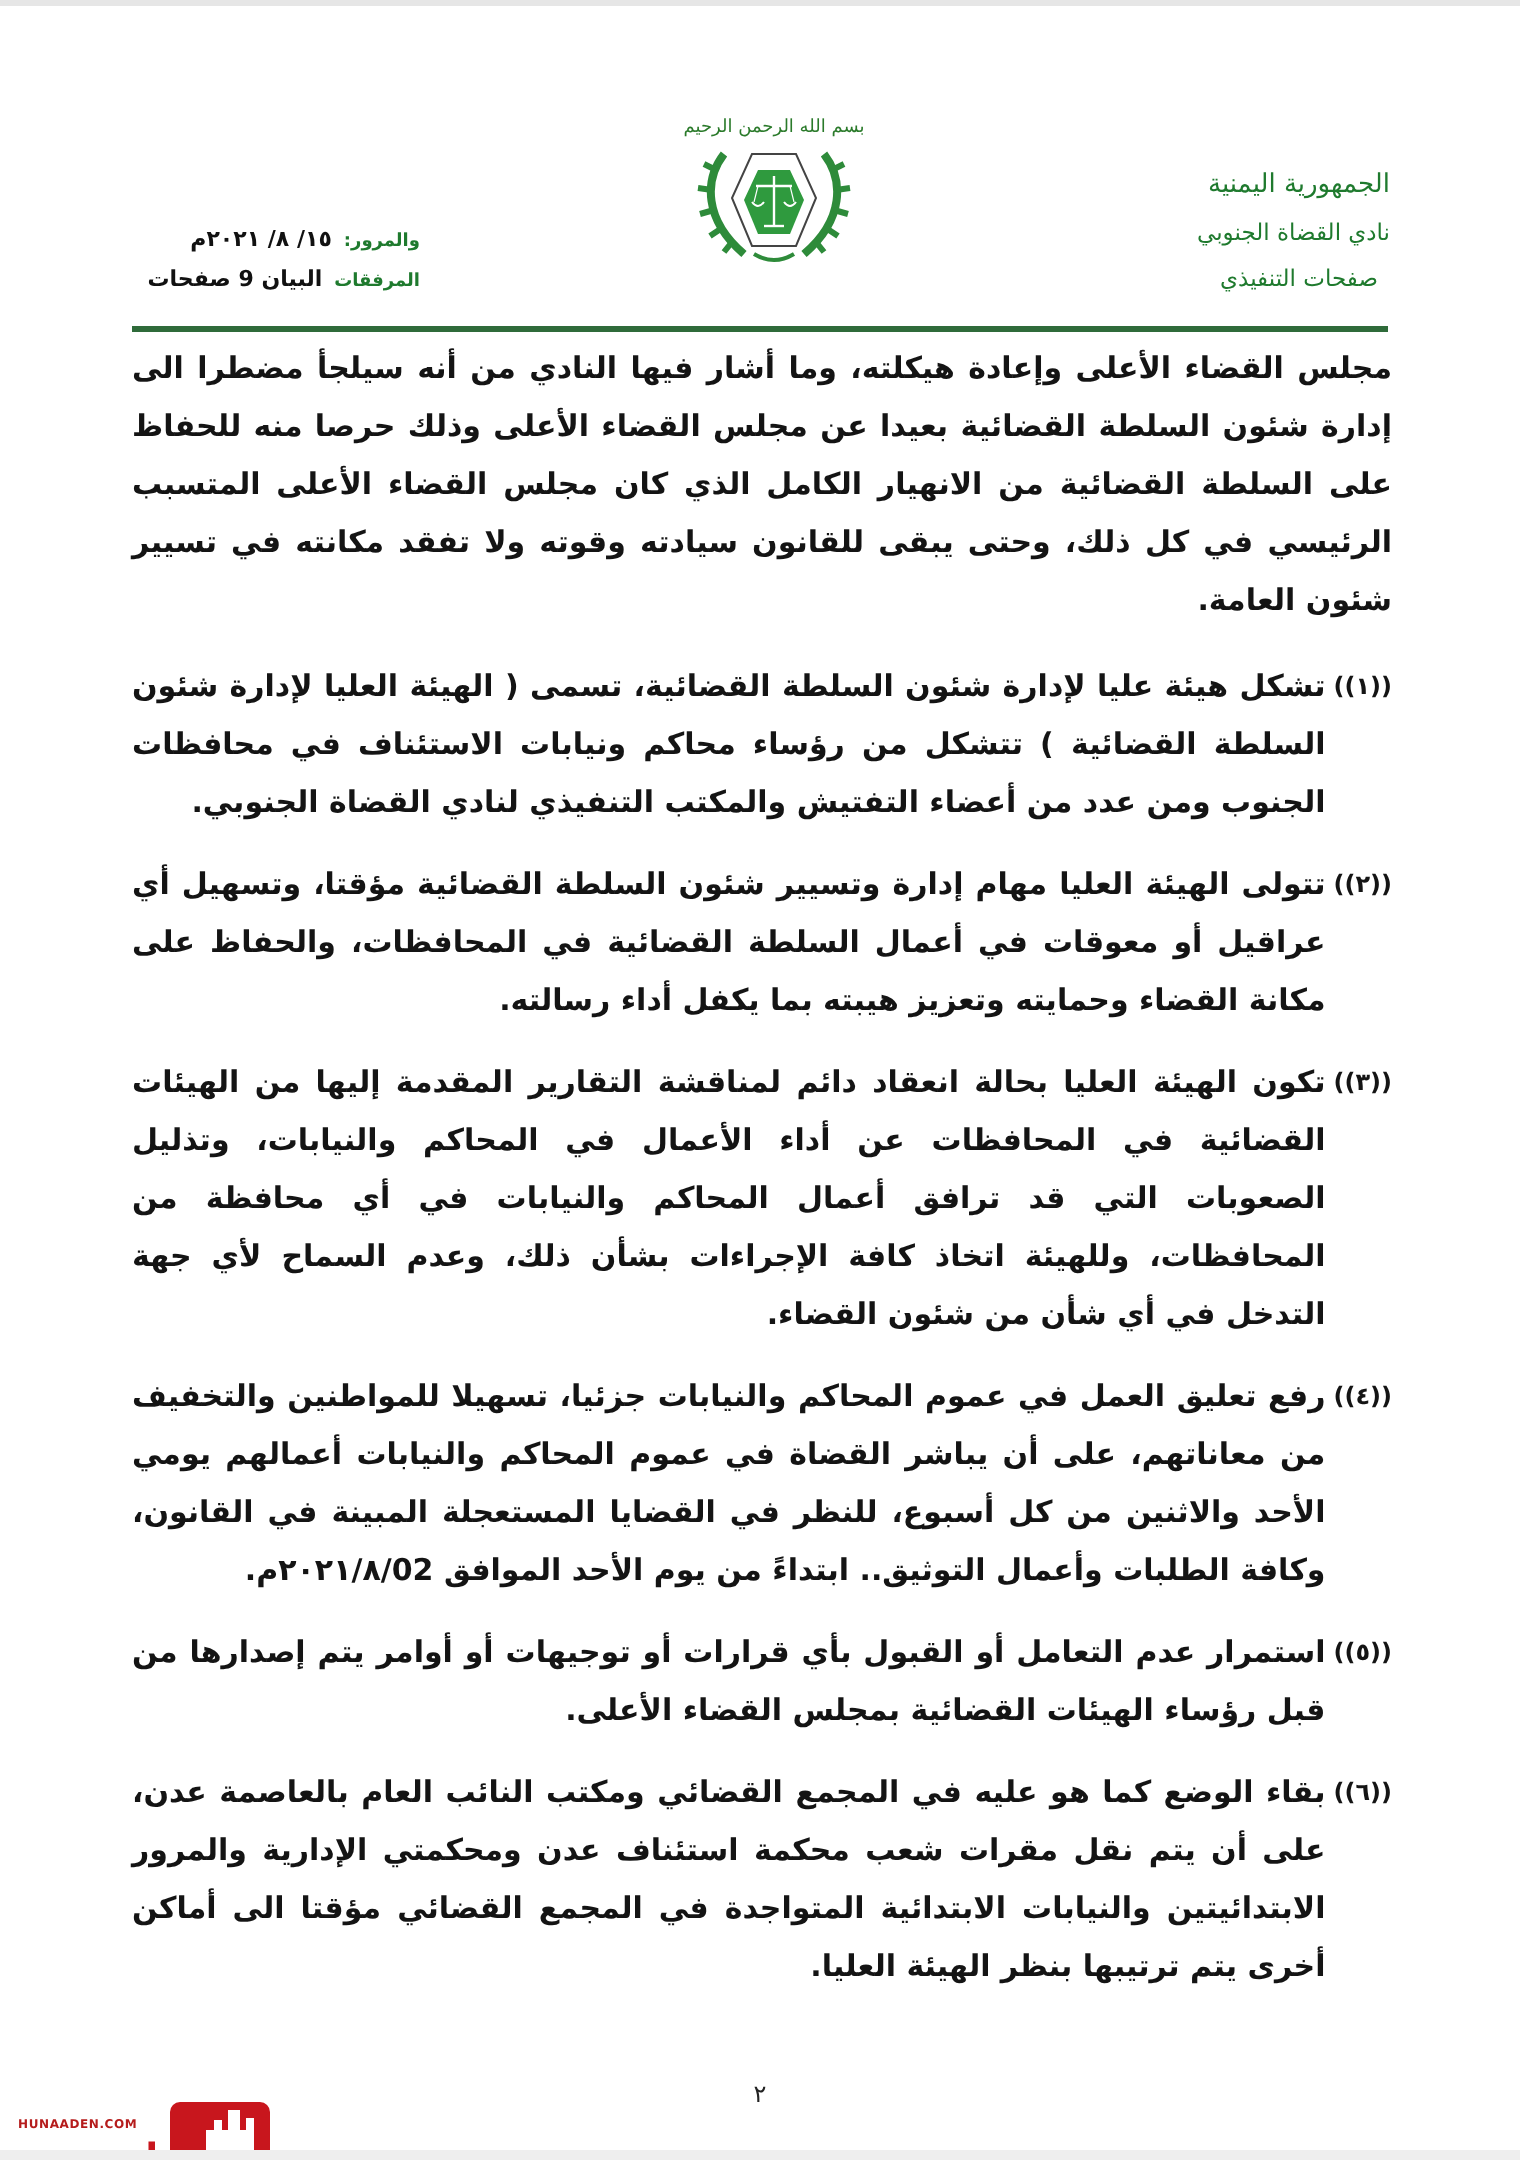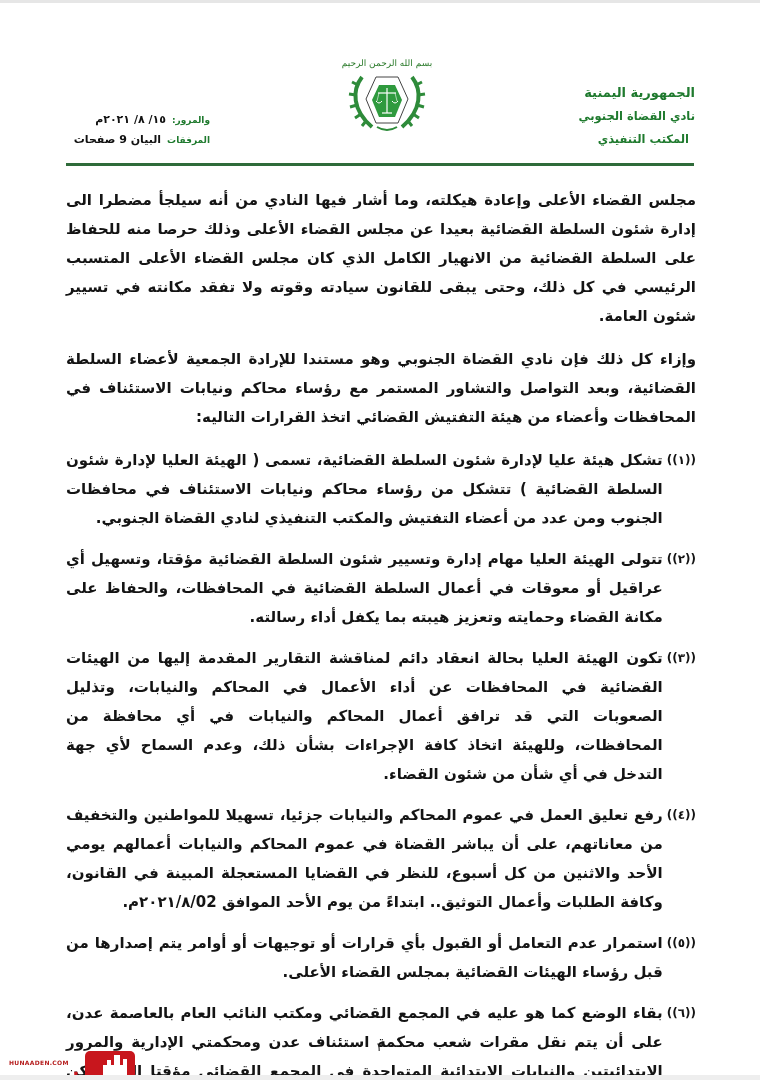--- a/index.html
+++ b/index.html
@@ -8,21 +8,21 @@
       background: #ffffff;
       font-family: "DejaVu Sans", sans-serif;
       position: relative;
     }
     .topbar { position: absolute; left: 0; top: 0; width: 760px; height: 3px; background: #e6e6e6; }
     .bottombar { position: absolute; left: 0; bottom: 0; width: 760px; height: 5px; background: #eeeeee; }
 
     
     .hdr-right {
       position: absolute; right: 65px; top: 85px; width: 170px;
-      direction: rtl; text-align: right; color: #1f7a2e; font-weight: bold;
+      direction: rtl; text-align: right; color: #1f7a2e; font-weight: normal;
     }
     .hdr-right .l1 { font-size: 13px; margin-bottom: 9px; }
     .hdr-right .l2 { font-size: 11.5px; margin-bottom: 9px; }
     .hdr-right .l3 { font-size: 11.5px; padding-right: 6px; }
 
     .hdr-left {
       position: absolute; left: 60px; top: 113px; width: 150px;
       direction: rtl; text-align: right;
     }
     .hdr-left .row { display: flex; flex-direction: row; align-items: baseline; gap: 6px; margin-bottom: 7px; }
@@ -41,21 +41,21 @@
       position: absolute; left: 66px; top: 163px; width: 628px; height: 3px; background: #2f6b3a;
     }
 
     
     .content {
       position: absolute; left: 66px; top: 170px; width: 630px;
       direction: rtl; text-align: justify; color: #141414;
       font-family: "DejaVu Sans", sans-serif; font-size: 15px; font-weight: bold;
       line-height: 29px;
     }
-    .para { margin: 16px 0 14px 0; text-align-last: right; }
+    .para { margin: 0 0 14px 0; text-align-last: right; }
     .para.intro2 { margin-top: 8px; }
     .item { display: flex; flex-direction: row; margin: 0 0 12px 0; }
     .item .num { flex: 0 0 auto; font-size: 12px; padding-left: 4px; white-space: nowrap; }
     .item .txt { flex: 1 1 auto; text-align: justify; text-align-last: right; }
 
     .page-num {
       position: absolute; left: 372px; top: 1040px; width: 16px; text-align: center;
       font-size: 12px; color: #222;
     }
 
@@ -75,21 +75,21 @@
     }
   </style>
 </head>
 <body>
 
 <div class="topbar"></div>
 
 <div class="hdr-right">
   <div class="l1">الجمهورية اليمنية</div>
   <div class="l2">نادي القضاة الجنوبي</div>
-  <div class="l3">المكتب التنفيذي</div>
+  <div class="l3">صفحات التنفيذي</div>
 </div>
 
 <div class="logo-wrap">
   <div class="basmala">بسم الله الرحمن الرحيم</div>
   <svg width="110" height="80" viewBox="0 0 110 80" style="position:absolute;left:0;top:0;">
 
     <path d="M30 22 C20 35, 20 55, 40 72" stroke="#2e8b3a" stroke-width="4" fill="none"></path>
     <path d="M26 30 l-6 -3 M24 40 l-7 -1 M25 50 l-7 2 M29 59 l-6 4 M34 66 l-4 5" stroke="#2e8b3a" stroke-width="3"></path>
 
     <path d="M80 22 C90 35, 90 55, 70 72" stroke="#2e8b3a" stroke-width="4" fill="none"></path>
@@ -119,21 +119,20 @@
   <div class="row">
     <span class="lbl">المرفقات</span>
     <span class="val">البيان 9 صفحات</span>
   </div>
 </div>
 
 <div class="divider"></div>
 
 <div class="content">
   <p class="para">مجلس القضاء الأعلى وإعادة هيكلته، وما أشار فيها النادي من أنه سيلجأ مضطرا الى إدارة شئون السلطة القضائية بعيدا عن مجلس القضاء الأعلى وذلك حرصا منه للحفاظ على السلطة القضائية من الانهيار الكامل الذي كان مجلس القضاء الأعلى المتسبب الرئيسي في كل ذلك، وحتى يبقى للقانون سيادته وقوته ولا تفقد مكانته في تسيير شئون العامة.</p>
-  <p class="para intro2">وإزاء كل ذلك فإن نادي القضاة الجنوبي وهو مستندا للإرادة الجمعية لأعضاء السلطة القضائية، وبعد التواصل والتشاور المستمر مع رؤساء محاكم ونيابات الاستئناف في المحافظات وأعضاء من هيئة التفتيش القضائي اتخذ القرارات التاليه:</p>
 
   <div class="item">
     <span class="num">((١))</span>
     <span class="txt">تشكل هيئة عليا لإدارة شئون السلطة القضائية، تسمى ( الهيئة العليا لإدارة شئون السلطة القضائية ) تتشكل من رؤساء محاكم ونيابات الاستئناف في محافظات الجنوب ومن عدد من أعضاء التفتيش والمكتب التنفيذي لنادي القضاة الجنوبي.</span>
   </div>
   <div class="item">
     <span class="num">((٢))</span>
     <span class="txt">تتولى الهيئة العليا مهام إدارة وتسيير شئون السلطة القضائية مؤقتا، وتسهيل أي عراقيل أو معوقات في أعمال السلطة القضائية في المحافظات، والحفاظ على مكانة القضاء وحمايته وتعزيز هيبته بما يكفل أداء رسالته.</span>
   </div>
   <div class="item">

